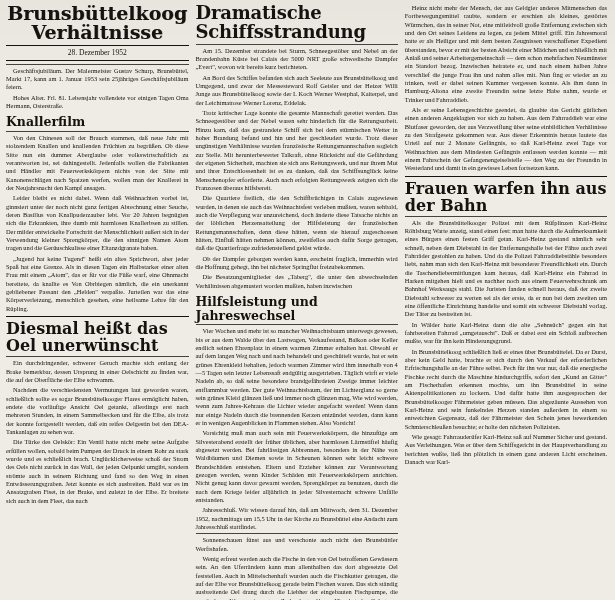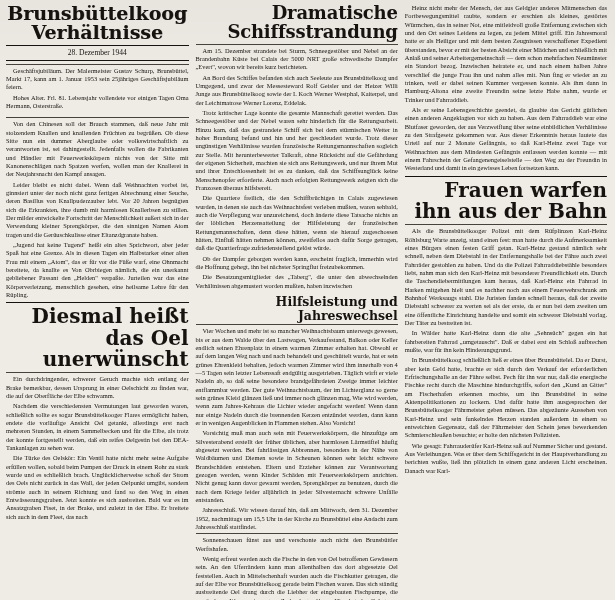--- a/index.html
+++ b/index.html
@@ -54,31 +54,31 @@
     border-top:1px solid #16120f;
     margin:2px 0 2px 0;
   }
   .mast-date{
     font-size:7.5px;
     text-align:center;
     margin-bottom:3px;
   }
 
   .hl{
-    text-align:right;
+    text-align:left;
     font-weight:bold;
     font-family:"DejaVu Serif", serif;
   }
   .hl-xl{
     font-size:18px;
     line-height:1.05;
     letter-spacing:-0.2px;
   }
   .hl-lg{
-    font-size:20px;
+    font-size:16px;
     line-height:1.07;
   }
   .hl-md{
     font-size:12.5px;
     line-height:1.1;
   }
   .sub{
     text-align:center;
     font-size:8px;
     font-weight:bold;
@@ -111,28 +111,29 @@
 <div class="page">
   <div class="cols">
 
     <div class="col col1">
 
       <div class="masthead">
         <div class="mast-line1">Brunsbüttelkoog</div>
         <div class="mast-line2">Verhältnisse</div>
       </div>
       <div class="mast-rule"></div>
-      <div class="mast-date">28. Dezember 1944</div>
+      <div class="mast-date">28. Dezember 1952</div>
       <div class="rule"></div>
 
       <div class="rule-thin"></div>
       <p class="body">Geschäftsjubiläum. Der Malermeister Gustav Schurp, Brunsbüttel, Markt 17, kann am 1. Januar 1953 sein 25jähriges Geschäftsjubiläum feiern.</p>
       <p class="body">Hohes Alter. Frl. 81. Lebensjahr vollendete vor einigen Tagen Oma Hermann, Osterstraße.</p>
 
       <div class="spacer3"></div>
+      <div class="hl hl-md">Knallerfilm</div>
       <div class="rule-thin"></div>
       <p class="body">Von den Chinesen soll der Brauch stammen, daß neue Jahr mit stolzendem Knallen und knallenden Früchten zu begrüßen. Ob diese Sitte nun ein dummer Aberglaube oder volkswirtschaftlich zu verantworten ist, sei dahingestellt. Jedenfalls wollen die Fabrikanten und Händler mit Feuerwerkskörpern nichts von der Sitte mit Kanonenschlägen nach Spatzen werfen, wollen man der Knallerei in der Neujahrsnacht den Kampf ansagen.</p>
       <p class="body">Leider bleibt es nicht dabei. Wenn daß Weihnachten vorbei ist, ginnsiert unter der noch nicht ganz fertigen Abrechnung einer Seuche, deren Basillus von Knallpuderzauber lebt. Vor 20 Jahren begnügten sich die Erkrankten, ihre dumb mit harmlosen Knallerbsen zu stillen. Der milder entwickelte Fortschritt der Menschlichkeit außert sich in der Verwendung kleiner Sprengkörper, die den sinnigen Namen Atom tragen und die Gerüuschkulisse einer Eltanzdgranate haben.</p>
       <p class="body">„Jugend hat keine Tugend" heißt ein altes Sprichwort, aber jeder Spaß hat eine Grenze. Als in diesen Tagen ein Halbstarker einer alten Frau mit einem „Atom", das er für vor die Füße warf, eine Ohnmacht bereitete, da knallte es Von Obrbiegen nämlich, die ein unerkannt gebliebener Passant den „Helden" verpaßte. Jurteilen war das eine Körperverletzung, menschlich gesehen, eine heilsame Lehre für den Rüpling.</p>
       <p class="body"></p>
 
       <div class="rule"></div>
       <div class="hl hl-lg">Diesmal heißt das Oel unerwünscht</div>
       <div class="rule-thin"></div>
       <p class="body">Ein durchdringender, schwerer Geruch machte sich entlang der Brake bemerkbar, dessen Ursprung in einer Oelschicht zu finden war, die auf der Oberfläche der Elbe schwamm.</p>

